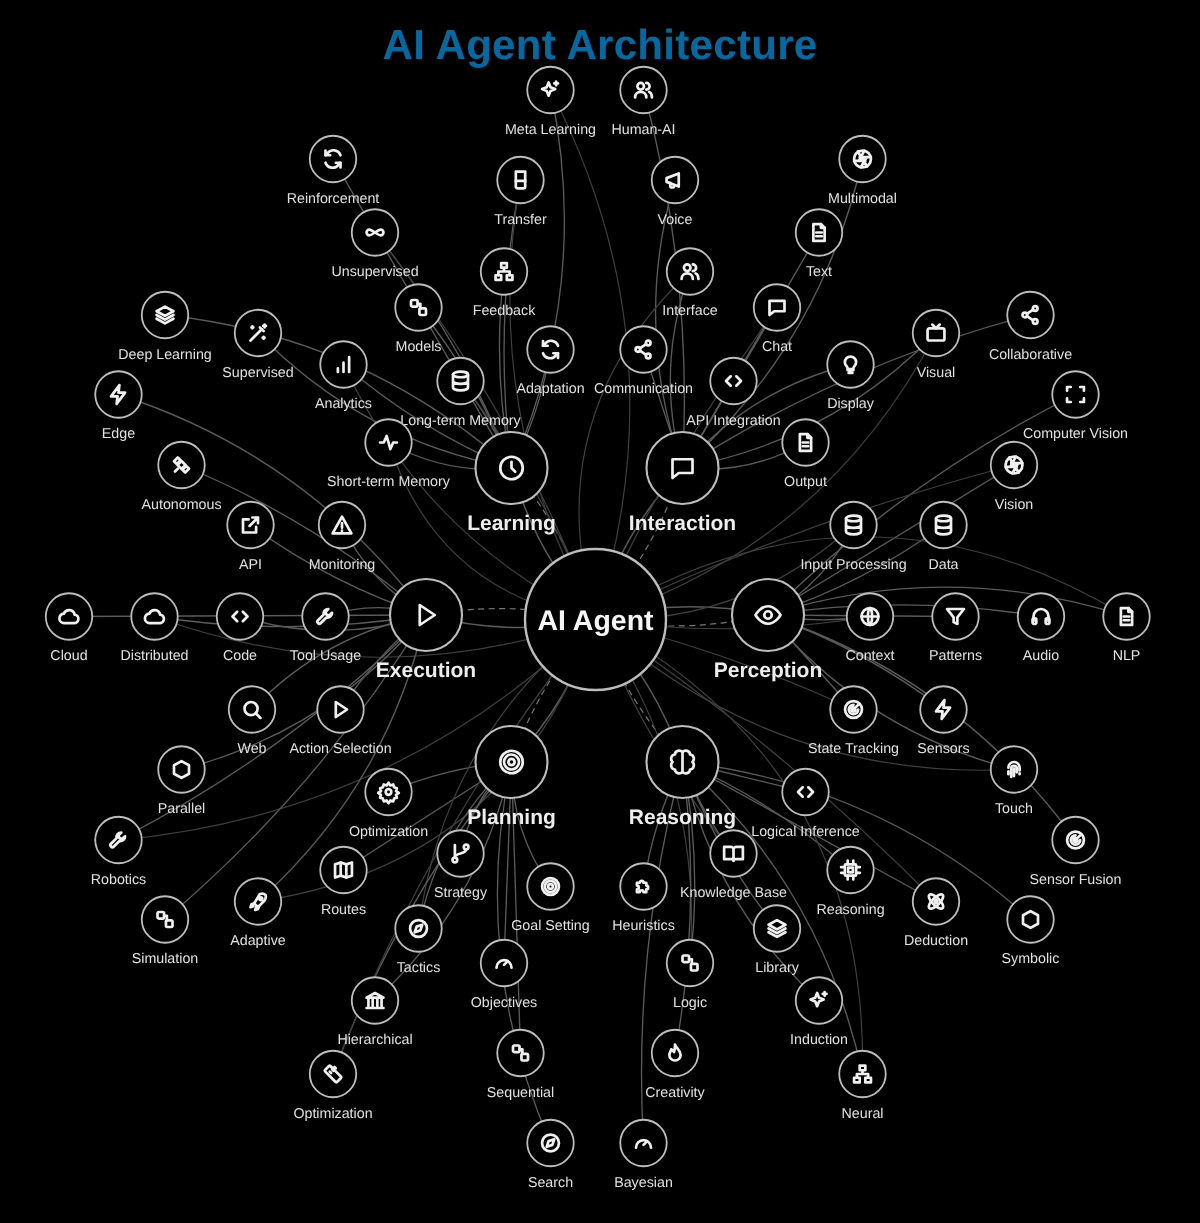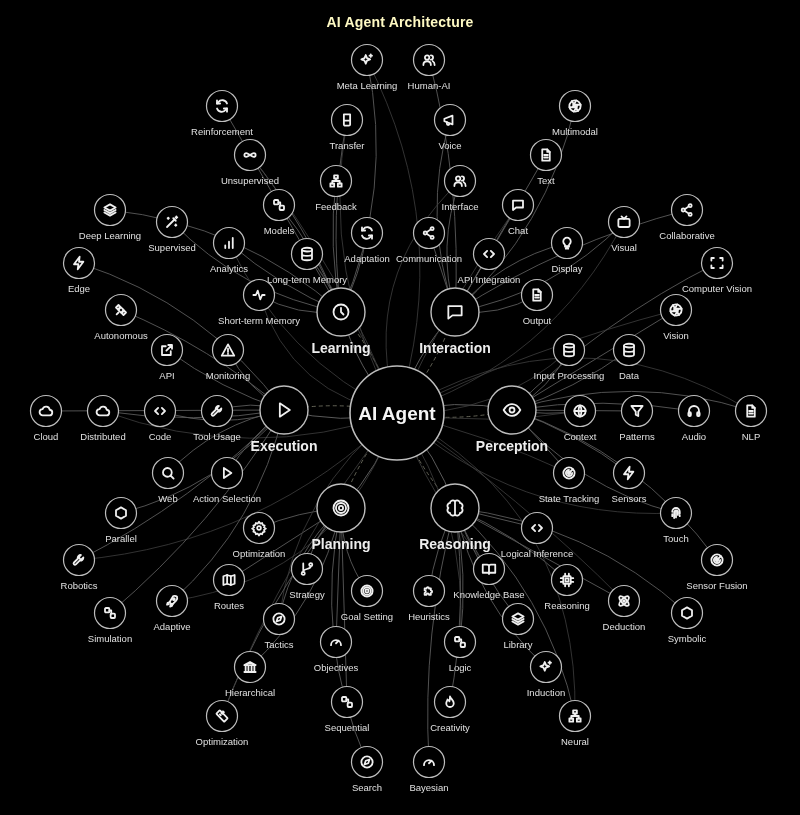--- a/index.html
+++ b/index.html
@@ -1,18 +1,18 @@
 <!DOCTYPE html>
 <html><head>
 <meta charset="utf-8">
 <style>
   html,body{margin:0;padding:0;background:#000;}
   body{width:800px;height:815px;overflow:hidden;position:relative;font-family:"Liberation Sans",sans-serif;color:#e8e8e8;}
   #stage{position:absolute;left:0;top:0;width:800px;height:815px;}
-  #title{position:absolute;left:0;top:14px;width:800px;text-align:center;font-weight:bold;font-size:14px;color:#fef9c3;letter-spacing:0.2px;}
+  #title{position:absolute;left:0;top:14px;width:800px;text-align:center;font-weight:bold;font-size:28px;color:#0369a1;letter-spacing:0.2px;}
   svg{position:absolute;left:0;top:0;}
   .lbl{font-family:"Liberation Sans",sans-serif;font-size:9.5px;fill:#e0e0e0;text-anchor:middle;}
   .hlbl{font-family:"Liberation Sans",sans-serif;font-size:14px;font-weight:bold;fill:#eeeeee;text-anchor:middle;}
   .clbl{font-family:"Liberation Sans",sans-serif;font-size:19px;font-weight:bold;fill:#f5f5f5;text-anchor:middle;}
 </style>
 </head>
 <body>
 
 <div id="stage">
   <div id="title">AI Agent Architecture</div>

